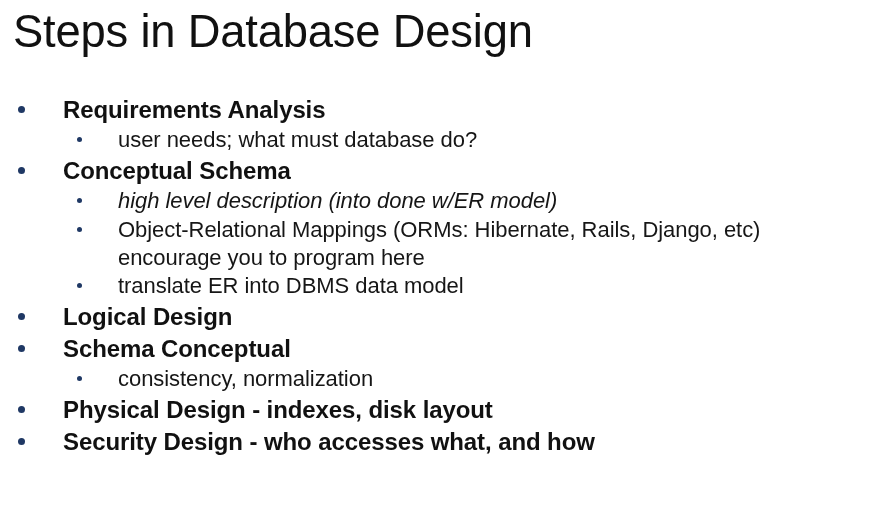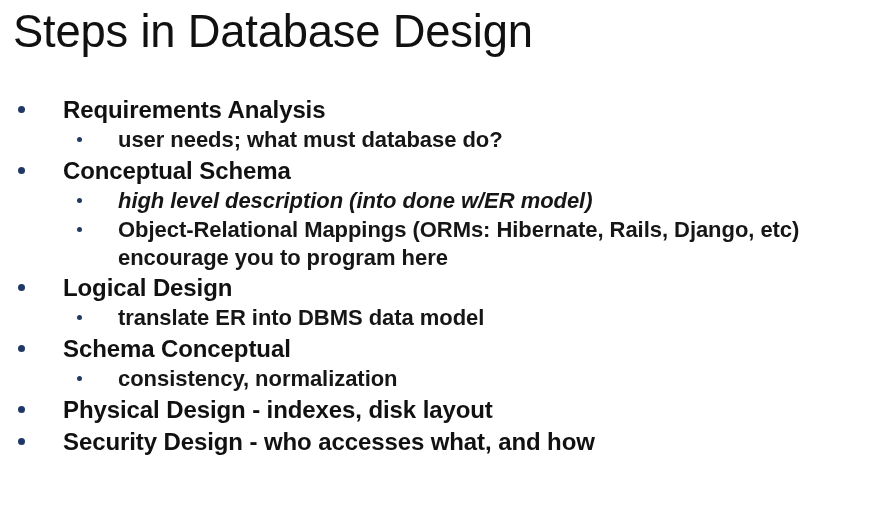--- a/index.html
+++ b/index.html
@@ -92,21 +92,21 @@
     top: 11px;
     width: 5px;
     height: 5px;
     border-radius: 50%;
     background: #1f3864;
   }
   .lvl2 .text {
     display: block;
     font-size: 22px;
     line-height: 28px;
-    font-weight: 700;
+    font-weight: 400;
     color: #161616;
     letter-spacing: -0.05px;
   }
   .lvl2.italic .text {
     font-style: italic;
   }
   .lvl2.wrap .text {
     max-width: 740px;
   }
 </style>
@@ -131,27 +131,27 @@
         <span class="text">Conceptual Schema</span>
       </div>
       <div class="bullet-row lvl2 italic">
         <span class="dot" style="background: rgb(31, 56, 100);"></span>
         <span class="text">high level description (into done w/ER model)</span>
       </div>
       <div class="bullet-row lvl2 wrap">
         <span class="dot" style="background: rgb(31, 56, 100);"></span>
         <span class="text">Object-Relational Mappings (ORMs: Hibernate, Rails, Django, etc) encourage you to program here</span>
       </div>
+      <div class="bullet-row lvl2">
+        <span class="dot" style="background: rgb(31, 56, 100);"></span>
+        <span class="text">translate ER into DBMS data model</span>
+      </div>
       <div class="bullet-row lvl1">
         <span class="dot" style="background: rgb(31, 56, 100);"></span>
         <span class="text">Logical Design</span>
-      </div>
-      <div class="bullet-row lvl2">
-        <span class="dot" style="background: rgb(31, 56, 100);"></span>
-        <span class="text">translate ER into DBMS data model</span>
       </div>
       <div class="bullet-row lvl1">
         <span class="dot" style="background: rgb(31, 56, 100);"></span>
         <span class="text">Schema Conceptual</span>
       </div>
       <div class="bullet-row lvl2">
         <span class="dot" style="background: rgb(31, 56, 100);"></span>
         <span class="text">consistency, normalization</span>
       </div>
       <div class="bullet-row lvl1">

